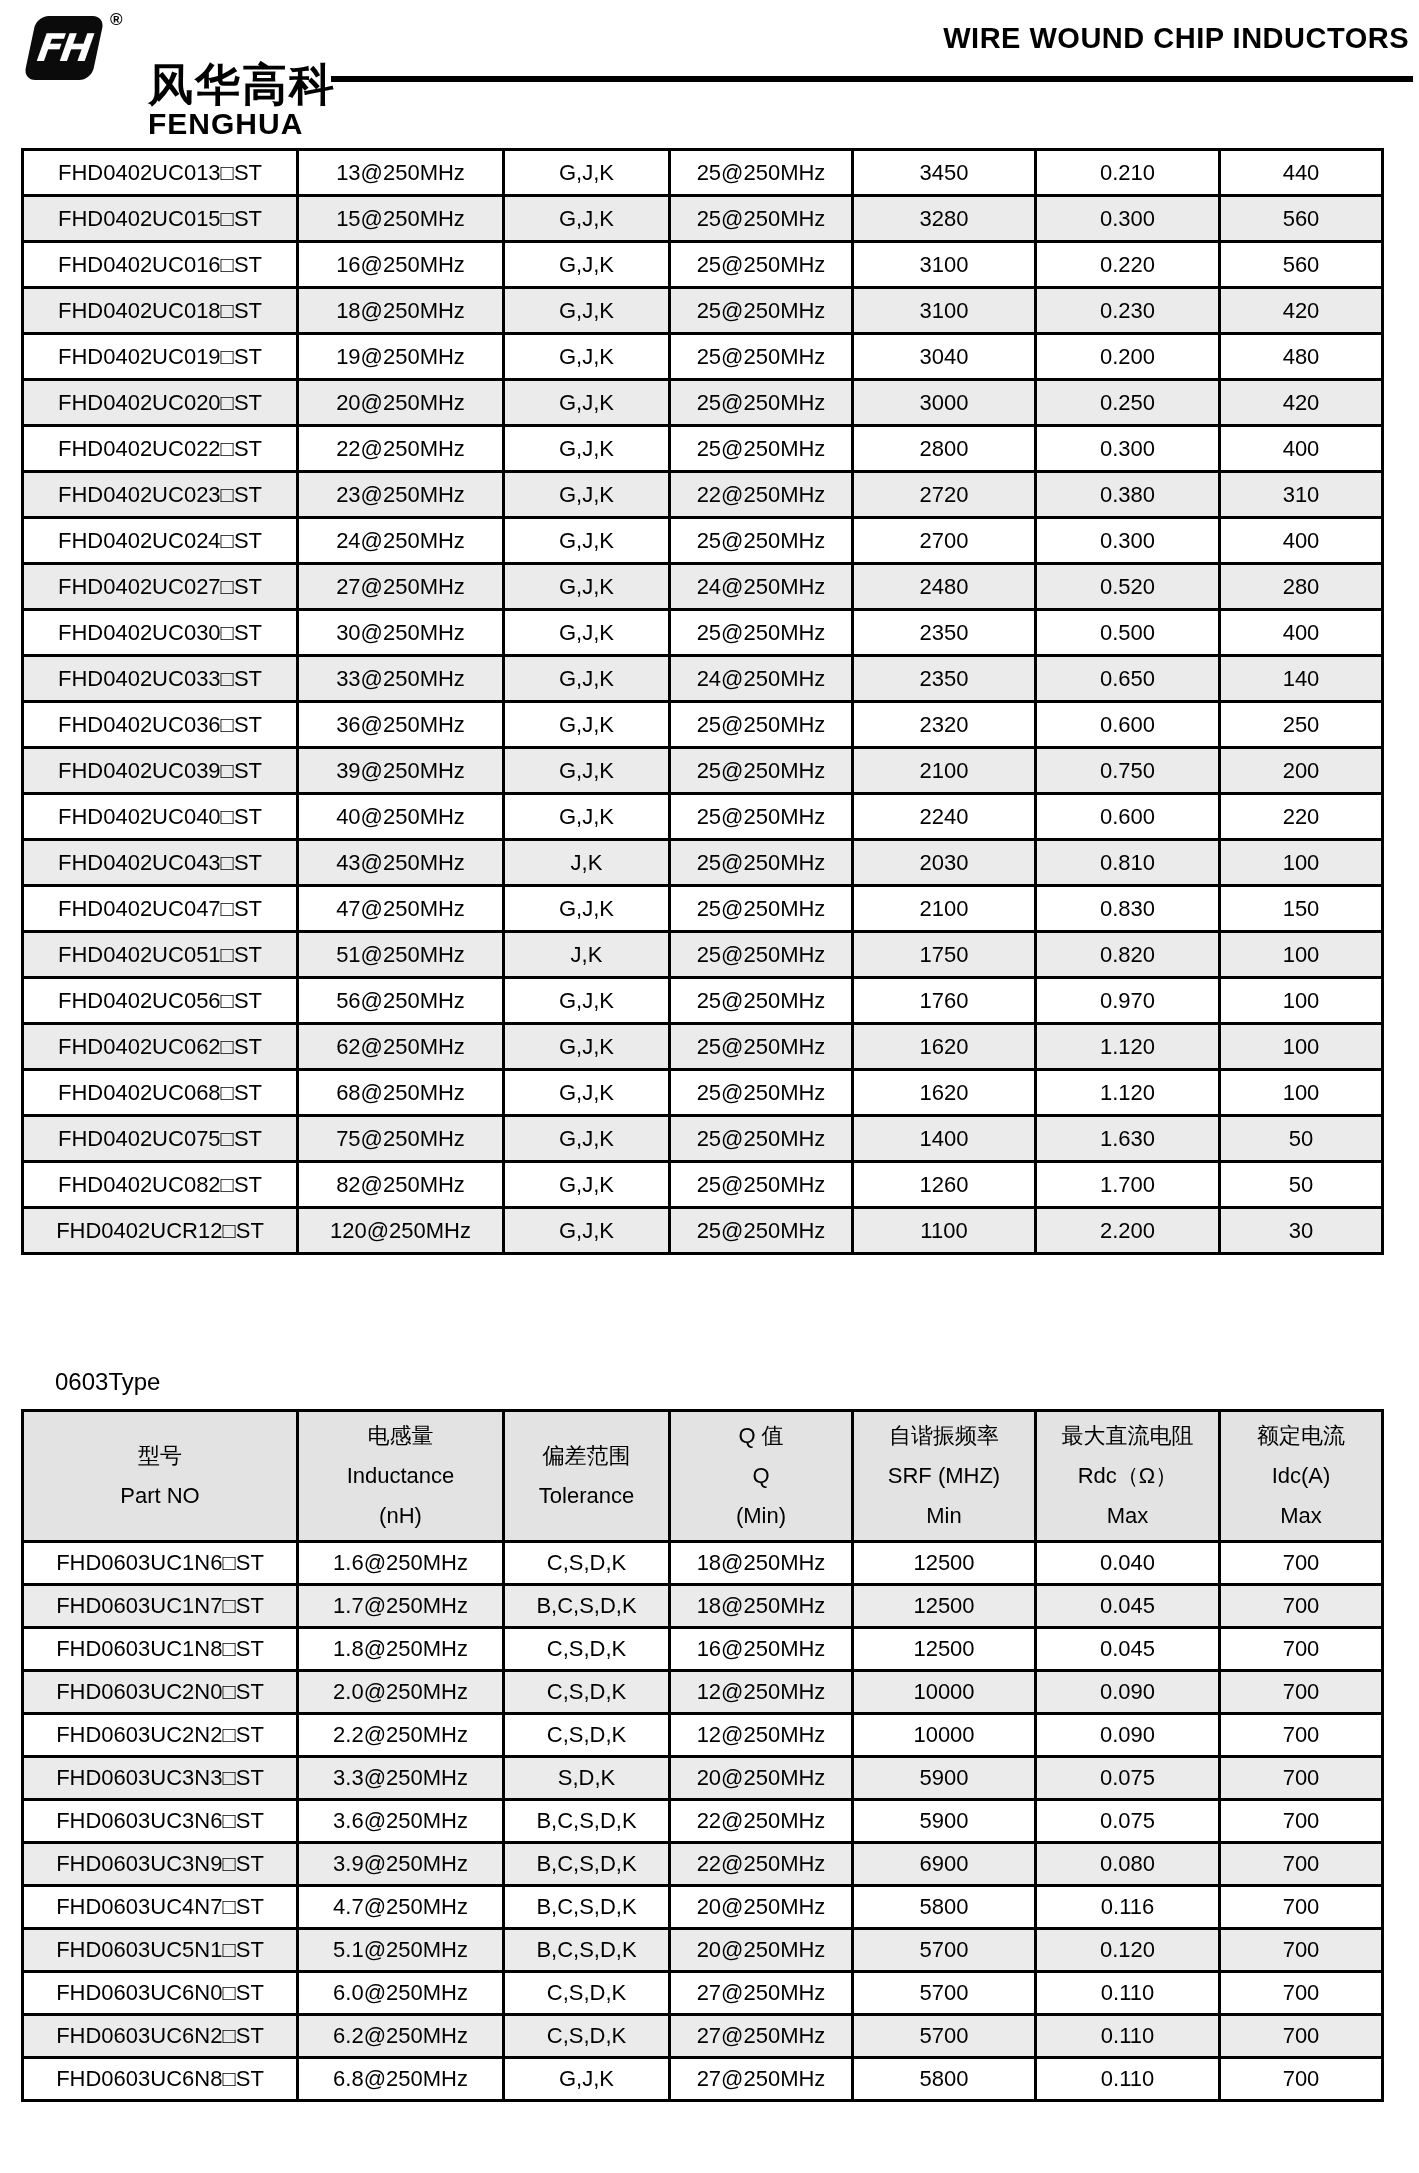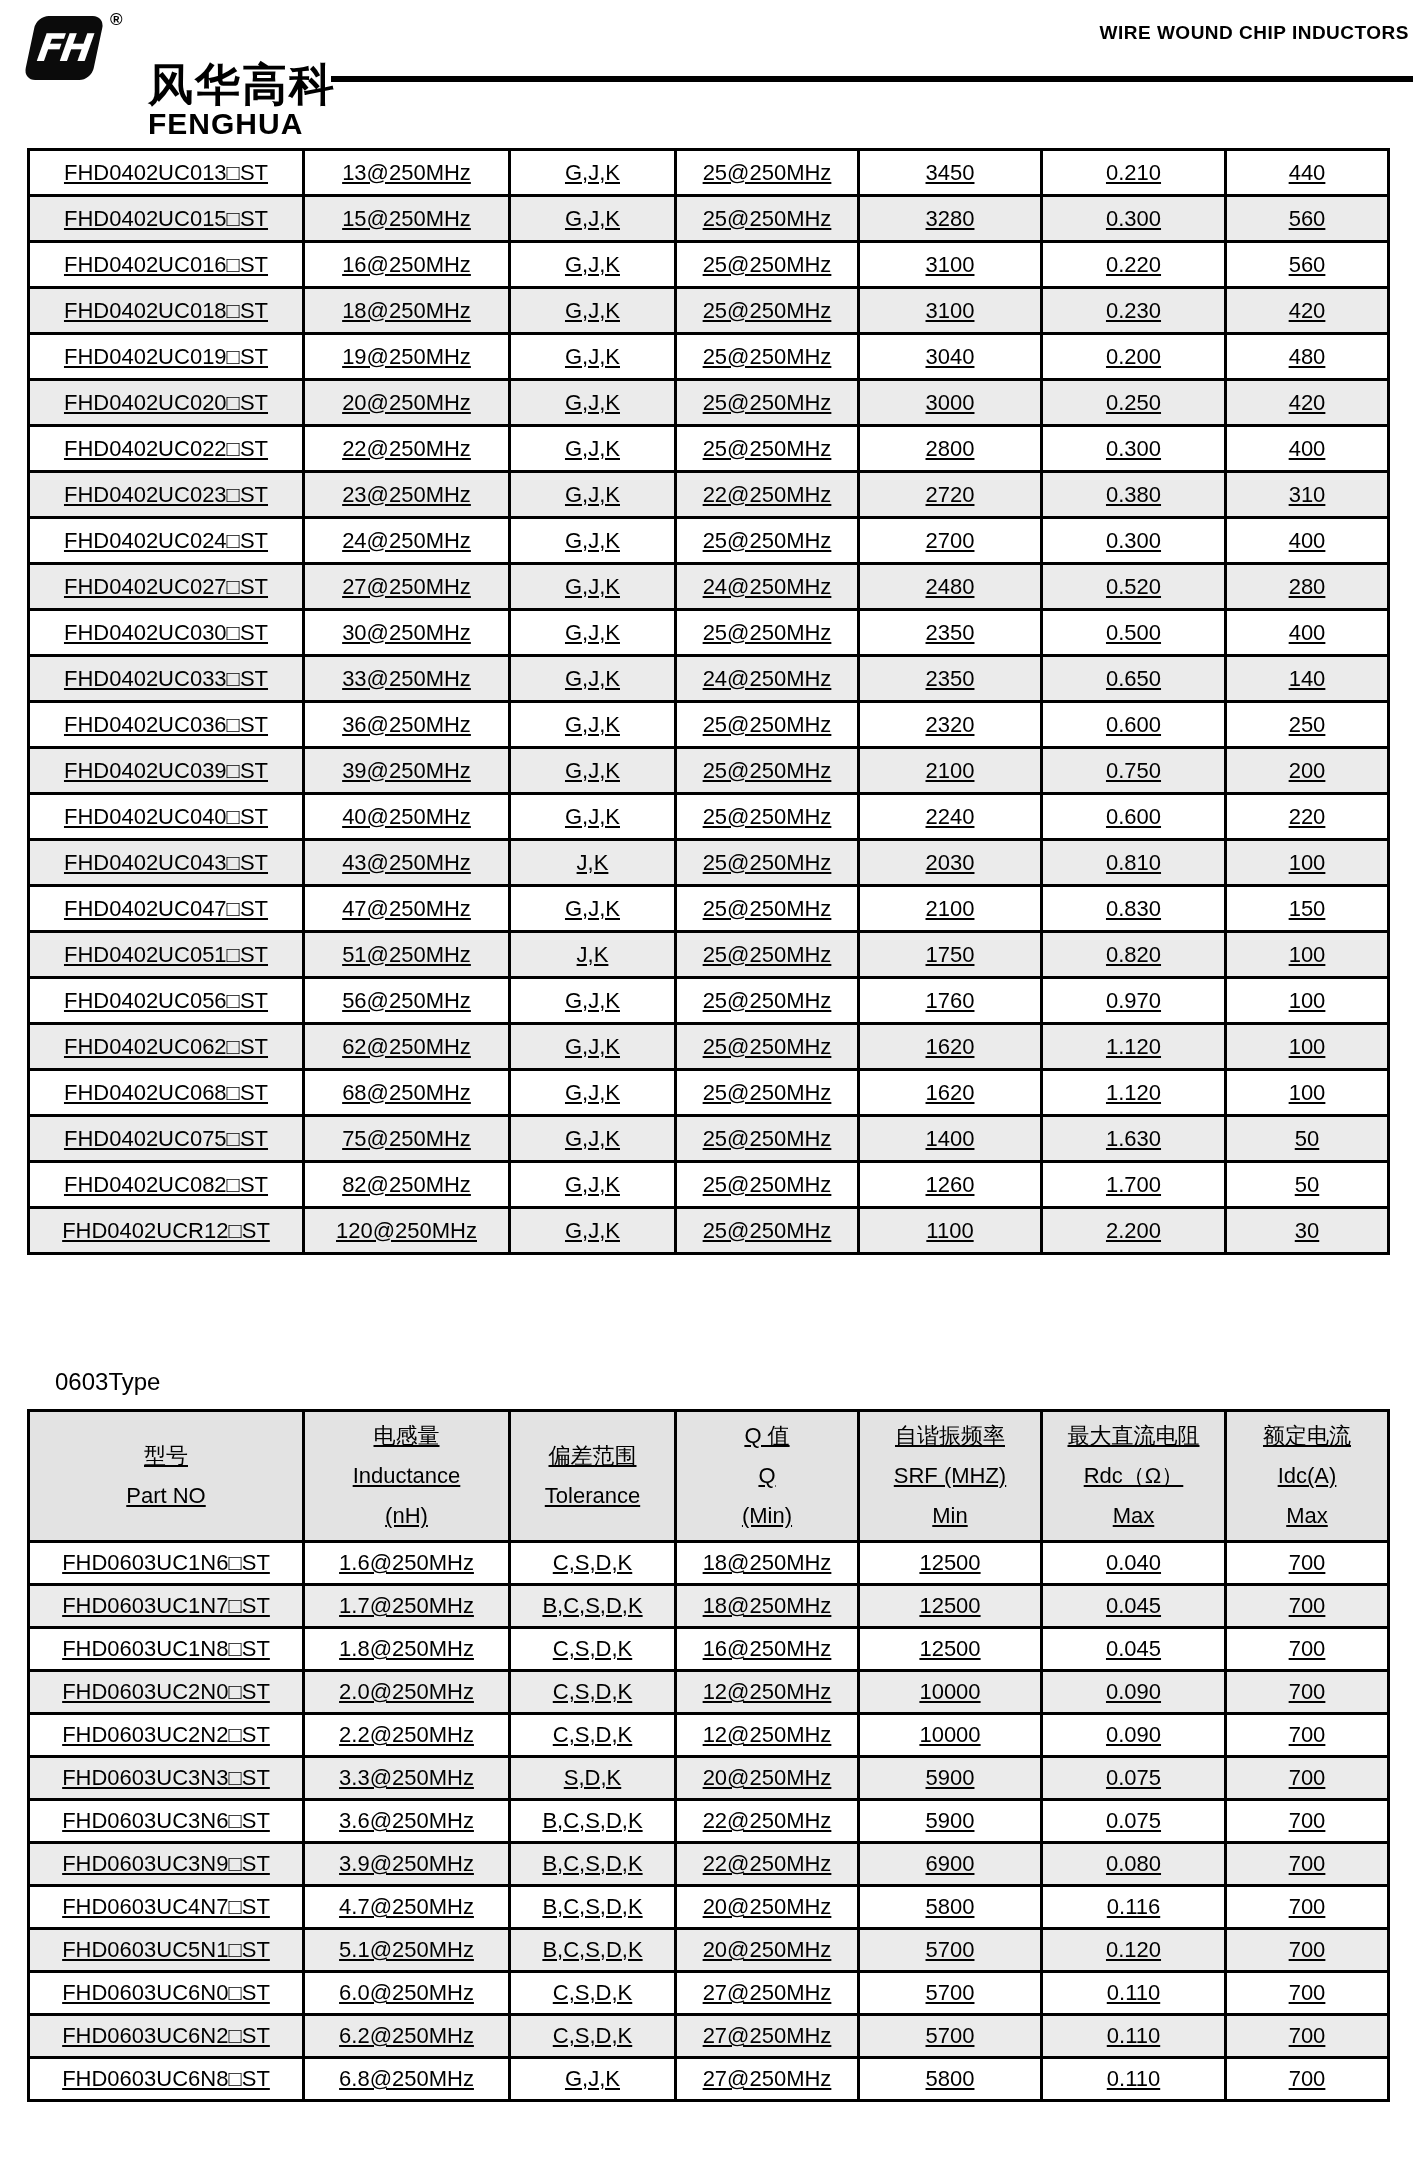--- a/index.html
+++ b/index.html
@@ -19,28 +19,28 @@
     color:#fff;font-style:italic;font-weight:bold;font-size:38px;
     letter-spacing:-3px;transform:skewX(3deg);
     font-family:"DejaVu Sans","Liberation Sans",sans-serif;
   }
   .logo-reg{position:absolute;left:110px;top:10px;font-size:17px;font-weight:bold;}
   .logo-text{position:absolute;left:148px;top:14px;line-height:1;}
   .logo-cn{font-size:45px;font-weight:bold;letter-spacing:2px;margin-top:48px;}
   .logo-en{font-size:30px;font-weight:bold;letter-spacing:1px;margin-top:2px;}
   .page-title{
     position:absolute;top:22px;right:10px;margin:0;
-    font-size:19px;font-weight:bold;letter-spacing:0.5px;white-space:nowrap;
+    font-size:29px;font-weight:bold;letter-spacing:0.5px;white-space:nowrap;
   }
   .title-rule{position:absolute;left:331px;top:76px;width:1082px;height:6px;background:#000;}
 
   
   table.data{
-    position:absolute;left:27px;border-collapse:collapse;table-layout:fixed;
-    width:1360px;background:#22c55e;text-decoration:underline;
+    position:absolute;left:21px;border-collapse:collapse;table-layout:fixed;
+    width:1360px;background:#22c55e;
   }
   table.data,table.data td,table.data th{border:3px solid #000;}
   table.data td,table.data th{
     text-align:center;vertical-align:middle;padding:0;
     font-size:22px;overflow:hidden;white-space:nowrap;
   }
   #table-0402{top:148px;}
   #table-0402 td{height:43px;}
   #table-0603{top:1409px;border-radius:11px;}
   #table-0603 td{height:40px;}

